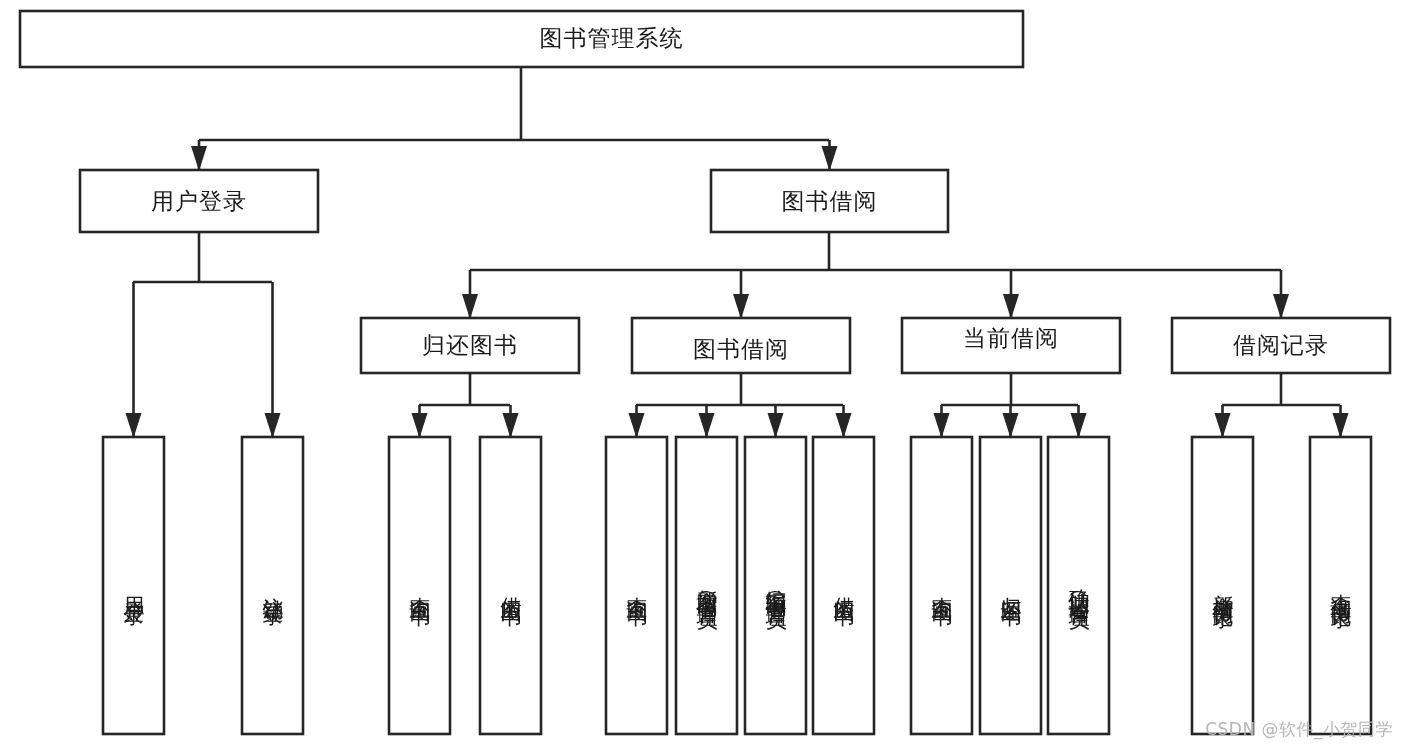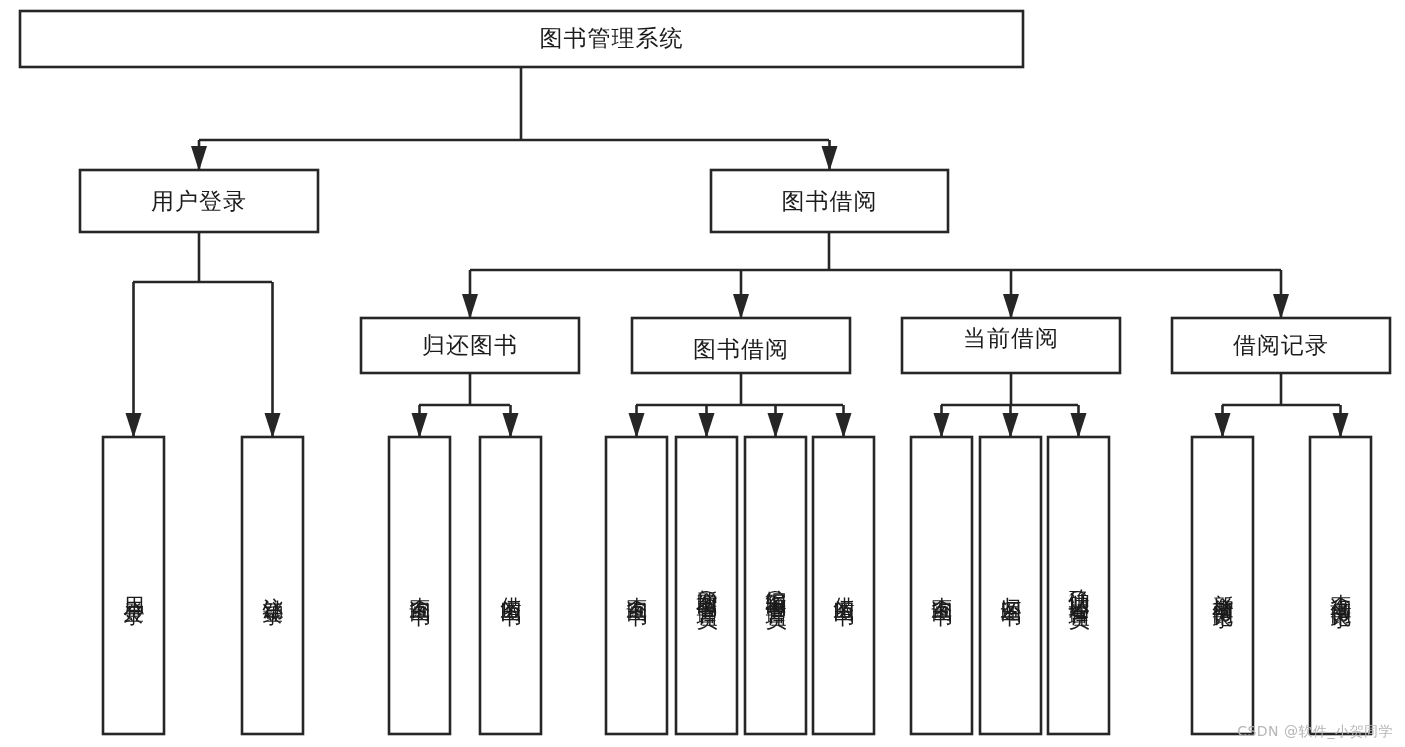--- a/index.html
+++ b/index.html
@@ -71,21 +71,21 @@
     font-size: 23px;
     color: #1b1b1b;
     letter-spacing: 1px;
     white-space: nowrap;
     font-family: "DejaVu Sans", "Liberation Sans", sans-serif;
   }
   .watermark {
     position: absolute;
     right: 12px;
     bottom: 6px;
-    font-size: 14px;
+    font-size: 17px;
     color: #b6b6b6;
     letter-spacing: 0.5px;
     font-family: "DejaVu Sans", "Liberation Sans", sans-serif;
     white-space: nowrap;
   }
 </style>
 </head>
 <body>
 
 <div id="diagram-root">

